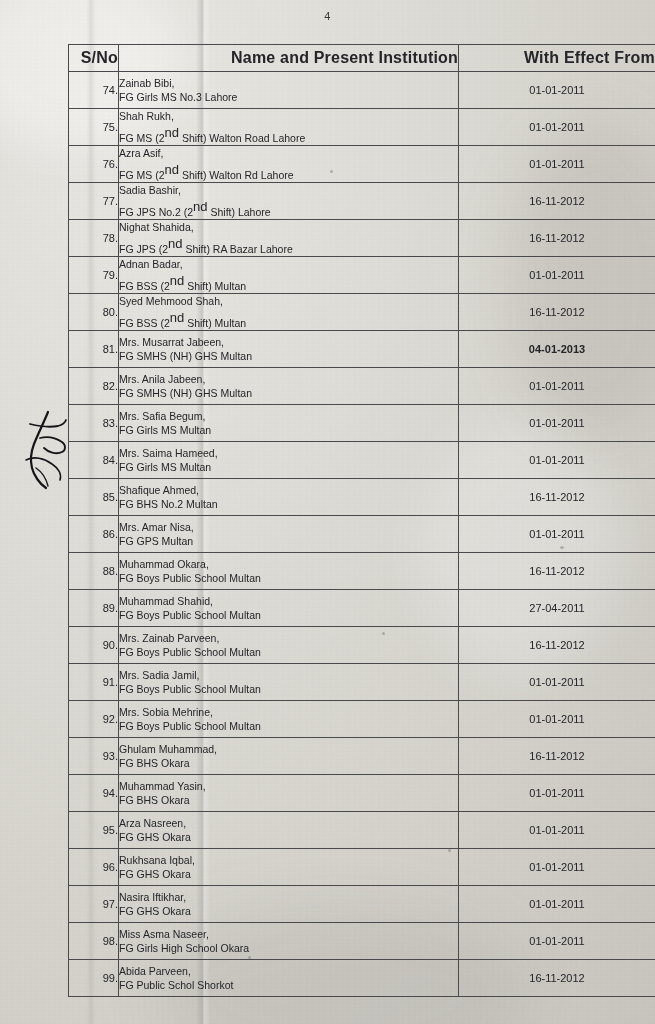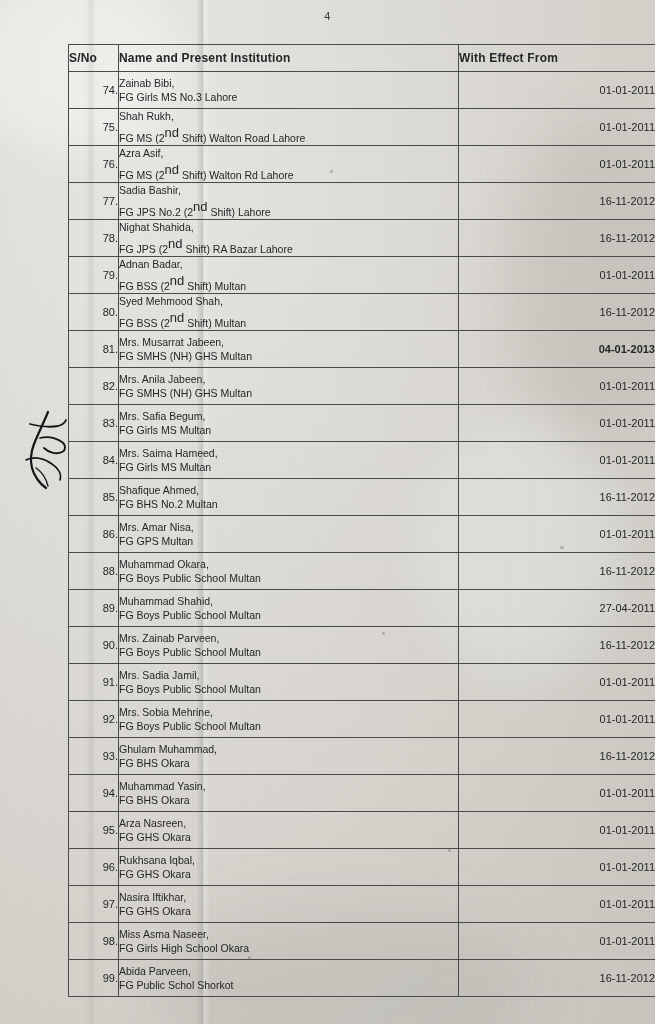--- a/index.html
+++ b/index.html
@@ -70,23 +70,23 @@
     color: #25252a;
   }
   table.roster th, table.roster td {
     border: 1px solid #4a4a4c;
     padding: 0;
     vertical-align: middle;
     background: transparent;
   }
   table.roster th {
     height: 26px;
-    font-size: 12px;
+    font-size: 16px;
     font-weight: bold;
-    text-align: left;
+    text-align: right;
     letter-spacing: 0.2px;
   }
   col.c-sno { width: 50px; }
   col.c-name { width: 340px; }
   col.c-wef { width: 197px; }
 
   td.sno {
     font-size: 11px;
     text-align: right;
     padding-left: 8px;
@@ -98,21 +98,21 @@
     font-size: 10.5px;
     padding-left: 9px;
     padding-top: 3px;
     vertical-align: top;
     line-height: 1.38;
   }
   td.name .ln1 { display: block; }
   td.name .ln2 { display: block; }
   td.wef {
     font-size: 11px;
-    text-align: right;
+    text-align: center;
     vertical-align: bottom;
     padding-bottom: 3px;
   }
   td.wef.bold { font-weight: bold; }
   sup { font-size: 13px; vertical-align: super; }
 
   
   .signature {
     position: absolute;
     left: 18px;

